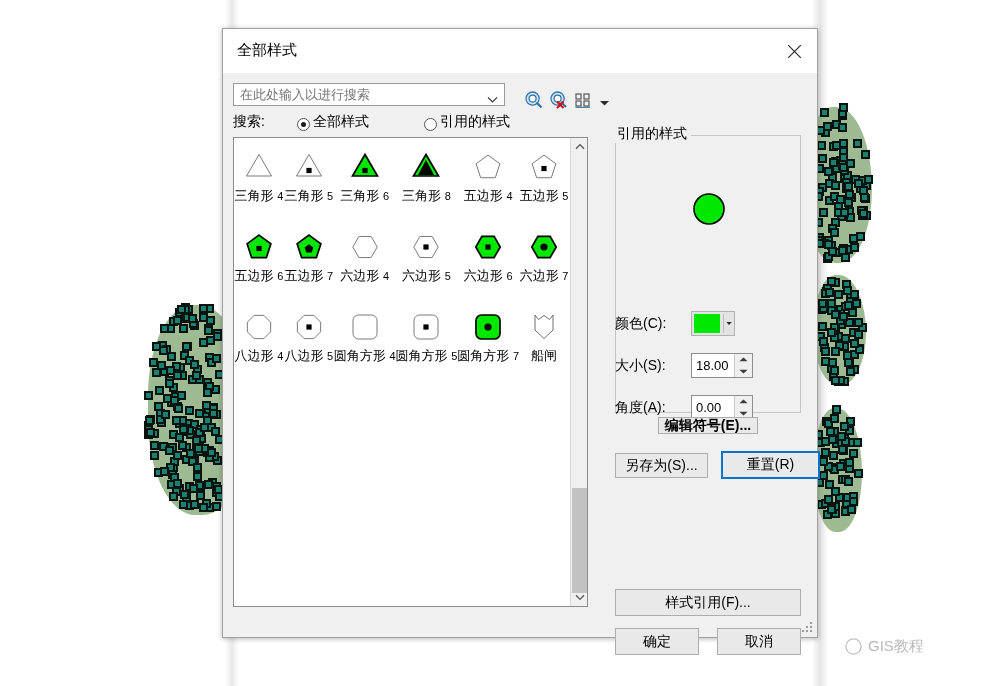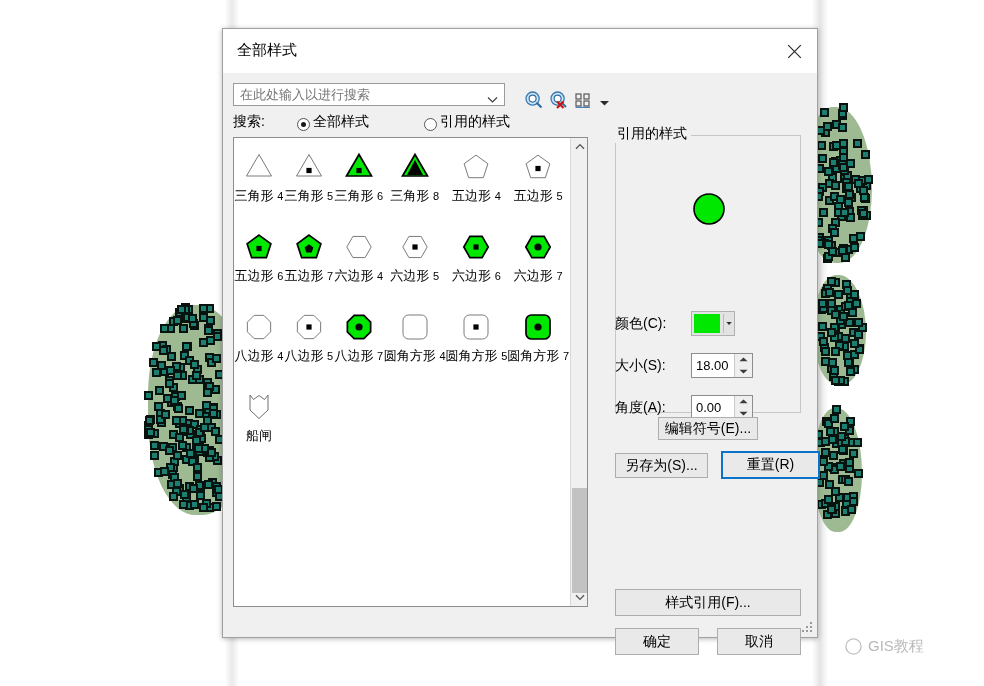--- a/index.html
+++ b/index.html
@@ -125,21 +125,21 @@
   .spin-btns { width:19px; border-left:1px solid #c9c9c9; display:flex;
     flex-direction:column; background:#efefef; }
   .spin-b { flex:1; display:flex; align-items:center; justify-content:center; cursor:pointer; }
 
   .btn {
     background:#e9e9e9; border:1px solid #adadad; font-size:14px; color:#000;
     cursor:pointer; font-family:"Liberation Sans","DejaVu Sans",sans-serif;
     display:flex; align-items:center; justify-content:center;
   }
   .btn.focus { border:2px solid #0a73c8; background:#e9e9e9; }
-  #edit-sym { position:absolute; left:435px; top:344px; width:100px; height:23px; }
+  #edit-sym { position:absolute; left:435px; top:344px; width:100px; height:17px;font-weight:bold; }
   #save-as  { position:absolute; left:392px; top:380px; width:93px; height:25px; }
   #reset    { position:absolute; left:498px; top:378px; width:99px; height:28px; }
   #style-ref{ position:absolute; left:392px; top:516px; width:186px; height:27px; }
   #ok-btn   { position:absolute; left:392px; top:555px; width:84px; height:27px; }
   #cancel-btn{position:absolute; left:494px; top:555px; width:84px; height:27px; }
 
   .grip { position:absolute; right:3px; bottom:3px; width:12px; height:12px; cursor:nwse-resize; }
   .grip i { position:absolute; width:2px; height:2px; background:#9a9a9a; }
 
   
@@ -746,29 +746,20 @@
                 <svg width="34" height="34" viewBox="0 0 34 34">
                   <polygon points="28.64,21.82 21.82,28.64 12.18,28.64 5.36,21.82 5.36,12.18 12.18,5.36 21.82,5.36 28.64,12.18" fill="#ffffff" stroke="#7a7a7a" stroke-width="1"></polygon>
                   <rect x="14.4" y="14.4" width="5.2" height="5.2" fill="#000"></rect>
                 </svg>
               </div>
               <div class="sym-label">八边形 <span class="num">5</span></div>
             </div>
             <div class="sym-cell">
               <div class="sym-art">
                 <svg width="34" height="34" viewBox="0 0 34 34">
-                  <polygon points="28.64,21.82 21.82,28.64 12.18,28.64 5.36,21.82 5.36,12.18 12.18,5.36 21.82,5.36 28.64,12.18" fill="#00e800" stroke="#000000" stroke-width="1.7"></polygon>
-                  <circle cx="17" cy="17" r="3.6" fill="#000"></circle>
-                </svg>
-              </div>
-              <div class="sym-label">八边形 <span class="num">7</span></div>
-            </div>
-            <div class="sym-cell">
-              <div class="sym-art">
-                <svg width="34" height="34" viewBox="0 0 34 34">
                   <rect x="5" y="5" width="24" height="24" rx="5.5" ry="5.5" fill="#ffffff" stroke="#7a7a7a" stroke-width="1"></rect>
                 </svg>
               </div>
               <div class="sym-label">圆角方形 <span class="num">4</span></div>
             </div>
             <div class="sym-cell">
               <div class="sym-art">
                 <svg width="34" height="34" viewBox="0 0 34 34">
                   <rect x="5" y="5" width="24" height="24" rx="5.5" ry="5.5" fill="#ffffff" stroke="#7a7a7a" stroke-width="1"></rect>
                   <rect x="14.4" y="14.4" width="5.2" height="5.2" fill="#000"></rect>

